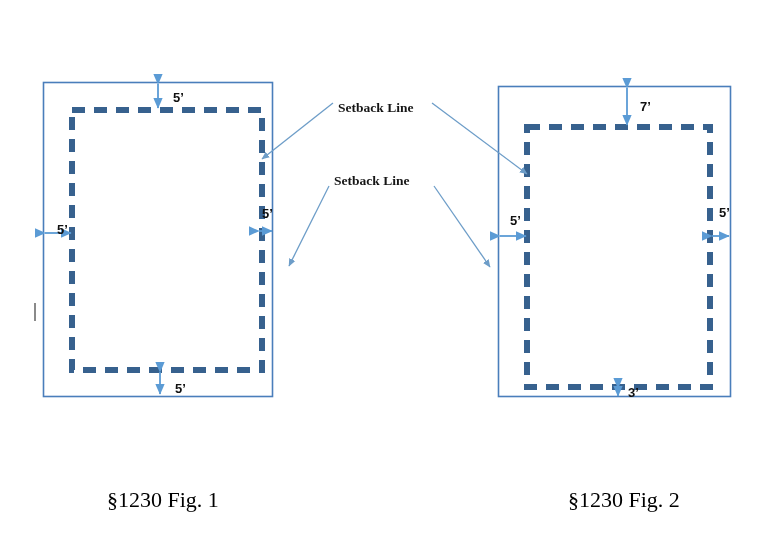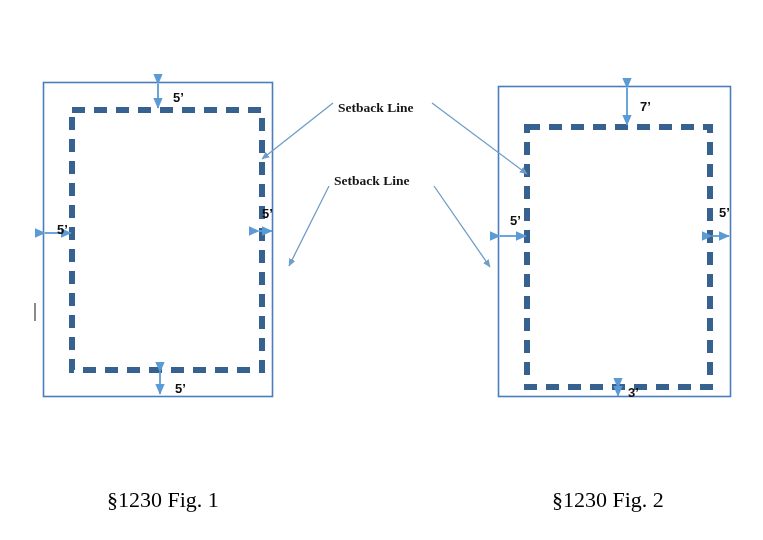--- a/index.html
+++ b/index.html
@@ -97,15 +97,15 @@
   <div class="dim-text" style="left:57px;top:222px;">5’</div>
   <div class="dim-text" style="left:262px;top:206px;">5’</div>
   <div class="dim-text" style="left:175px;top:381px;">5’</div>
 
   <div class="dim-text" style="left:640px;top:99px;">7’</div>
   <div class="dim-text" style="left:510px;top:213px;">5’</div>
   <div class="dim-text" style="left:719px;top:205px;">5’</div>
   <div class="dim-text" style="left:628px;top:385px;">3’</div>
 
   <div class="caption-text" style="left:107px;top:487px;">§1230 Fig. 1</div>
-  <div class="caption-text" style="left:552px;top:487px;">§1230 Fig. 2</div>
+  <div class="caption-text" style="left:568px;top:487px;">§1230 Fig. 2</div>
 
 </div>
 
 </body></html>

